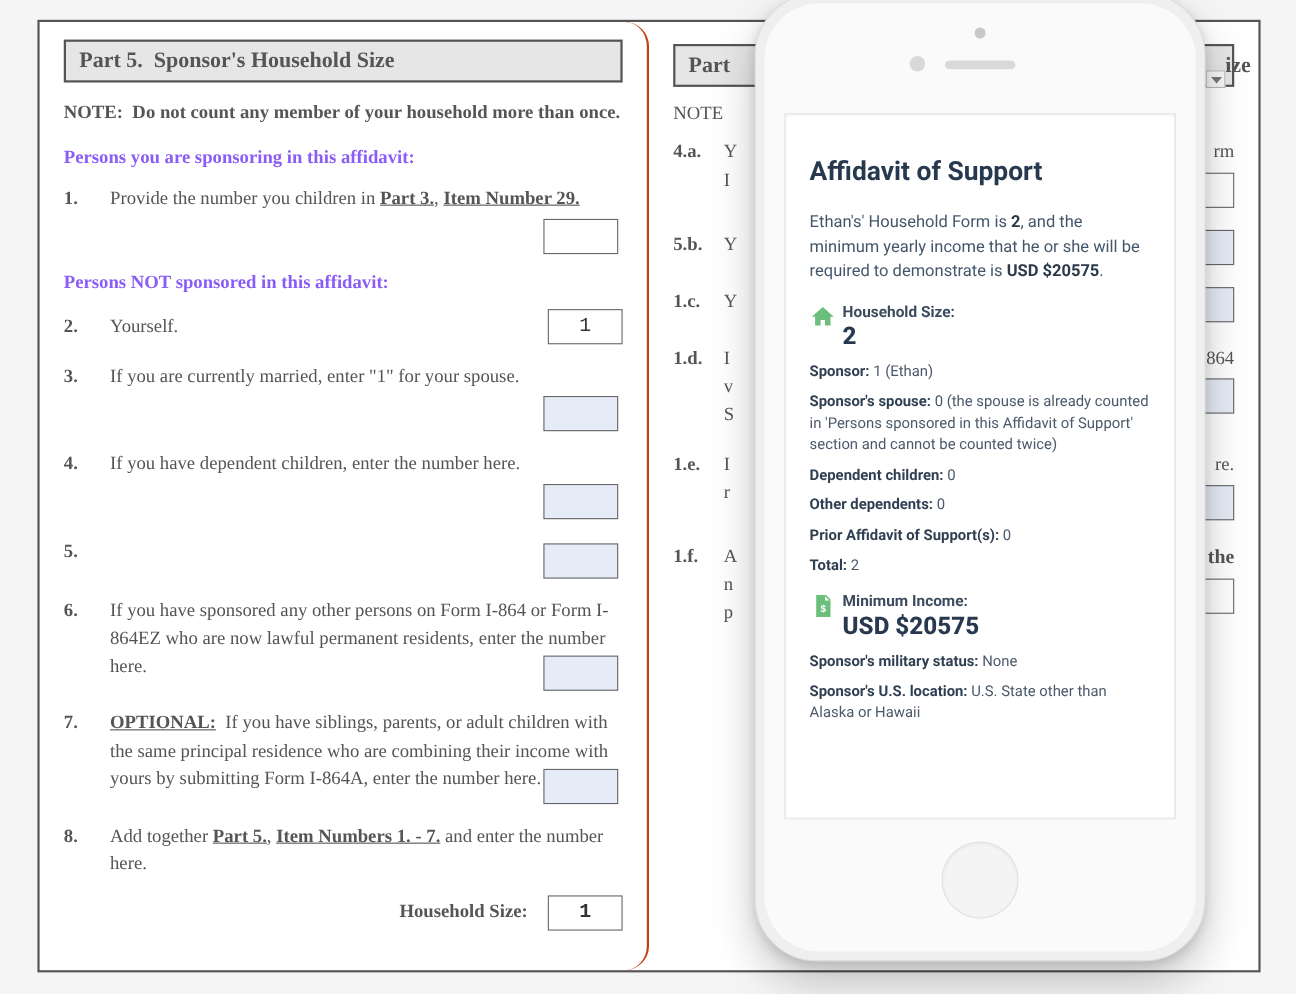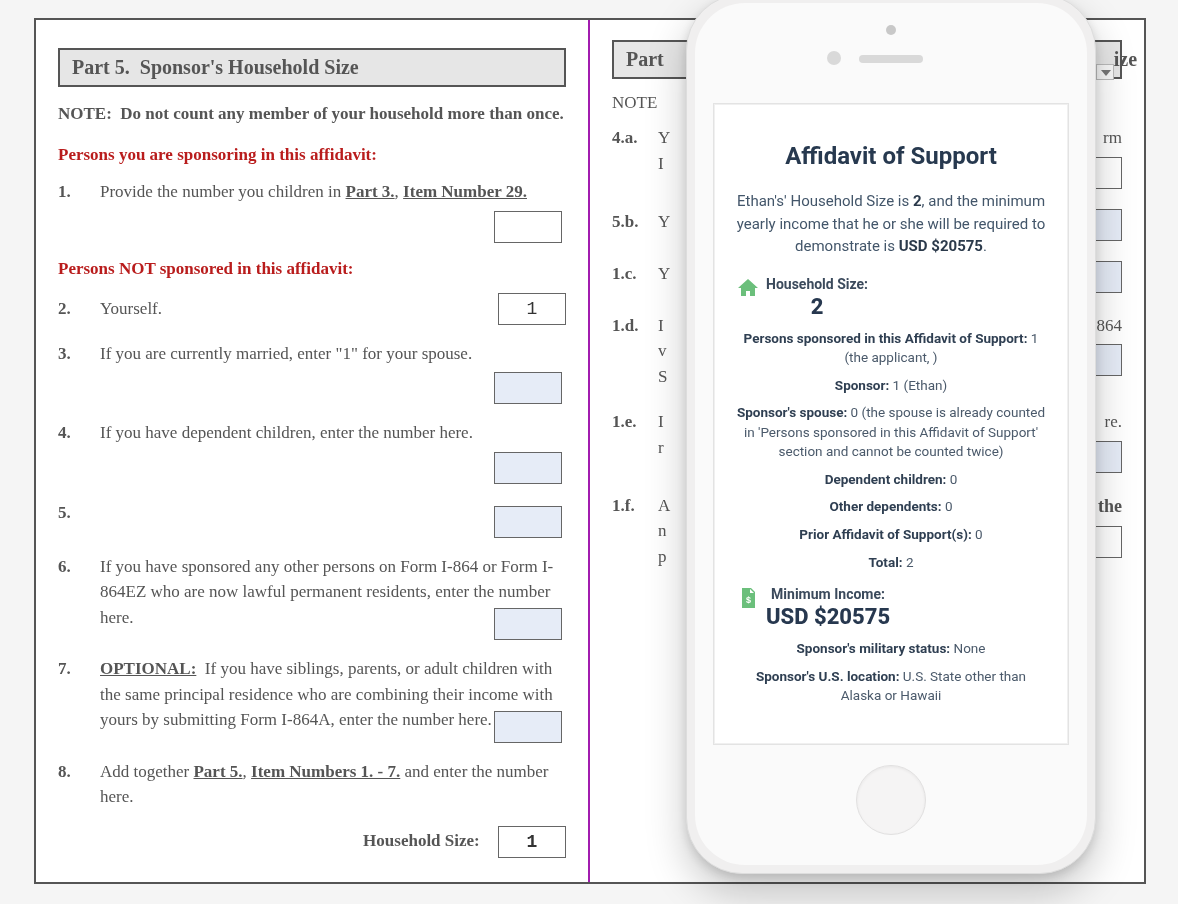--- a/index.html
+++ b/index.html
@@ -18,22 +18,23 @@
     left: 34px;
     top: 18px;
     width: 1112px;
     height: 866px;
     border: 2px solid #555;
     display: flex;
     background: #fff;
   }
   .form-left {
     width: 556px;
-    border-right: 2px solid #a21caf;
-    padding: 28px 22px;
+    border-right: 2px solid #c2410c;
+    padding: 16px 22px;
+    border-radius: 22px;
   }
   .form-right {
     width: 554px;
     padding: 20px 22px;
   }
   .part-header {
     background: #e6e6e6;
     border: 2px solid #555;
     padding: 6px 12px;
     font-weight: bold;
@@ -42,21 +43,21 @@
     margin-bottom: 14px;
   }
   .note {
     color: #555;
     font-weight: bold;
     font-size: 17px;
     margin-bottom: 18px;
     line-height: 1.55;
   }
   .subhead {
-    color: #b91c1c;
+    color: #8b5cf6;
     font-weight: bold;
     font-size: 17px;
     margin: 14px 0 14px 0;
   }
   .row {
     display: flex;
     margin-bottom: 16px;
     font-size: 17px;
     color: #555;
     line-height: 1.5;
@@ -179,21 +180,20 @@
     position: absolute;
     left: 18px;
     right: 18px;
     top: 100px;
     bottom: 120px;
     background: #fff;
     border: 1px solid #e3e3e3;
     box-shadow: inset 0 0 0 1px #f0f0f0;
     overflow: hidden;
     padding: 0;
-    text-align: center;
   }
   .ph-content {
     padding: 38px 22px 12px 22px;
     font-family: -apple-system, BlinkMacSystemFont, 'Segoe UI', Roboto, Arial, sans-serif;
     color: #2d3946;
     font-size: 14px;
   }
   .ph-title {
     font-size: 24px;
     font-weight: 700;
@@ -432,36 +432,35 @@
   <div class="phone-inner">
     <div class="ph-top">
       <div class="camera"></div>
       <div class="earcam"></div>
       <div class="speaker"></div>
     </div>
     <div class="ph-screen">
       <div class="ph-content">
         <div class="ph-title">Affidavit of Support</div>
         <div class="ph-intro">
-          <span>Ethan's' Household Size is </span><b>2</b><span>, and the minimum yearly income that he or she will be required to demonstrate is </span><b>USD $20575</b><span>.</span>
+          <span>Ethan's' Household Form is </span><b>2</b><span>, and the minimum yearly income that he or she will be required to demonstrate is </span><b>USD $20575</b><span>.</span>
         </div>
 
         <div class="ph-stat">
           <div class="icon">
             <svg width="24" height="24" viewBox="0 0 24 24">
                 <path fill="#6bbf7b" d="M12 3l10 9h-3v8h-5v-5h-4v5H5v-8H2z"></path>
               </svg>
           </div>
           <div>
             <div class="lbl">Household Size:</div>
             <div class="val">2</div>
           </div>
         </div>
 
-        <div class="ph-line"><b>Persons sponsored in this Affidavit of Support:</b><span> 1 (the applicant, )</span></div>
         <div class="ph-line"><b>Sponsor:</b><span> 1 (Ethan)</span></div>
         <div class="ph-line"><b>Sponsor's spouse:</b><span> 0 (the spouse is already counted in 'Persons sponsored in this Affidavit of Support' section and cannot be counted twice)</span></div>
         <div class="ph-line"><b>Dependent children:</b><span> 0</span></div>
         <div class="ph-line"><b>Other dependents:</b><span> 0</span></div>
         <div class="ph-line"><b>Prior Affidavit of Support(s):</b><span> 0</span></div>
         <div class="ph-line"><b>Total:</b><span> 2</span></div>
 
         <div class="ph-stat" style="margin-top:14px;">
           <div class="icon">
             <svg width="24" height="24" viewBox="0 0 24 24">

